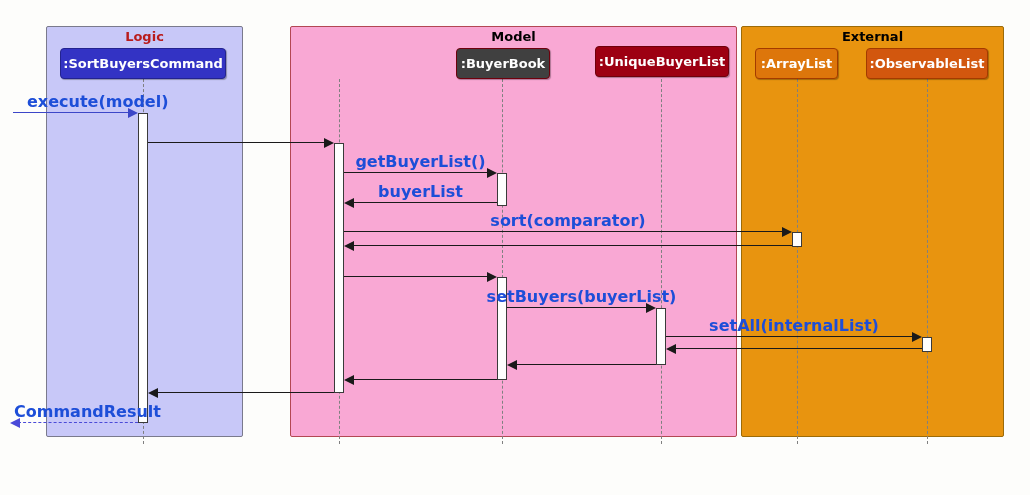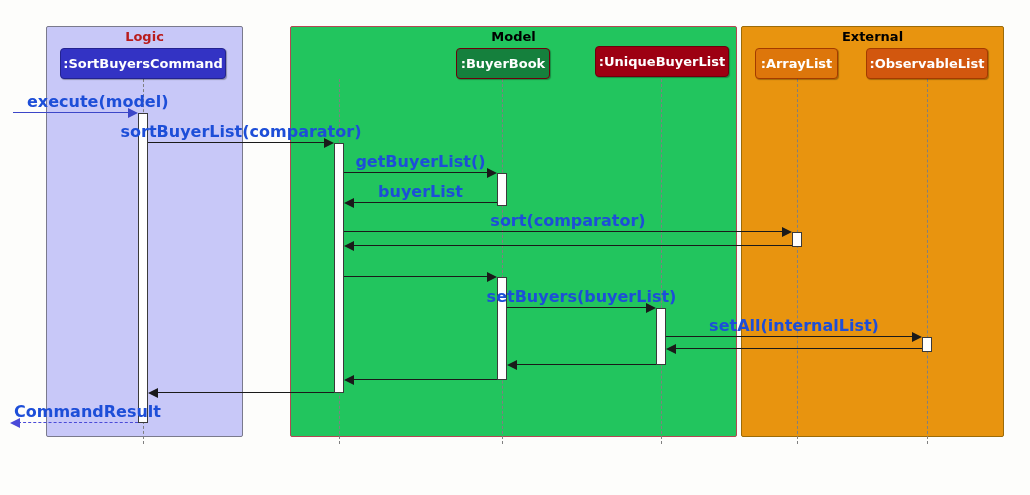--- a/index.html
+++ b/index.html
@@ -27,50 +27,49 @@
   .msg-label { position: absolute; font-size: 16px; font-weight: bold; color: #1d4ed8;
                white-space: nowrap; height: 16px; line-height: 16px; }
 </style>
 </head>
 <body>
 
 <div class="canvas" id="canvas" style="background: rgb(253, 253, 251);">
     <div class="frame" style="left: 46px; top: 26px; width: 197px; height: 411px; background: rgb(200, 200, 248); border-color: rgb(122, 122, 140);">
       <div class="frame-title" style="color: #b91c1c;">Logic</div>
     </div>
-    <div class="frame" style="left: 290px; top: 26px; width: 447px; height: 411px; background: #22c55e; border-color: rgb(179, 71, 83);">
+    <div class="frame" style="left: 290px; top: 26px; width: 447px; height: 411px; background: #f9a8d4; border-color: rgb(179, 71, 83);">
       <div class="frame-title" style="color: rgb(0, 0, 0);">Model</div>
     </div>
     <div class="frame" style="left: 741px; top: 26px; width: 263px; height: 411px; background: rgb(232, 148, 15); border-color: rgb(156, 107, 8);">
       <div class="frame-title" style="color: rgb(0, 0, 0);">External</div>
     </div>
     <div class="lifeline" style="left: 143px; top: 79px; height: 365px; border-left-color: rgb(128, 128, 128);"></div>
     <div class="lifeline" style="left: 339px; top: 79px; height: 365px; border-left-color: rgb(128, 128, 128);"></div>
     <div class="lifeline" style="left: 502px; top: 79px; height: 365px; border-left-color: rgb(128, 128, 128);"></div>
     <div class="lifeline" style="left: 661px; top: 79px; height: 365px; border-left-color: rgb(128, 128, 128);"></div>
     <div class="lifeline" style="left: 797px; top: 79px; height: 365px; border-left-color: rgb(128, 128, 128);"></div>
     <div class="lifeline" style="left: 927px; top: 79px; height: 365px; border-left-color: rgb(128, 128, 128);"></div>
     <div class="pbox" style="left: 60px; top: 48px; width: 166px; height: 31px; background: rgb(51, 51, 196); border-color: rgb(35, 35, 143); color: rgb(255, 255, 255);">:SortBuyersCommand</div>
-    <div class="pbox" style="left: 456px; top: 48px; width: 94px; height: 31px; background: #15803d; border-color: rgb(110, 0, 12); color: rgb(255, 255, 255);">:BuyerBook</div>
+    <div class="pbox" style="left: 456px; top: 48px; width: 94px; height: 31px; background: #404040; border-color: rgb(110, 0, 12); color: rgb(255, 255, 255);">:BuyerBook</div>
     <div class="pbox" style="left: 595px; top: 46px; width: 134px; height: 31px; background: rgb(157, 0, 18); border-color: rgb(110, 0, 12); color: rgb(255, 255, 255);">:UniqueBuyerList</div>
     <div class="pbox" style="left: 755px; top: 48px; width: 83px; height: 31px; background: rgb(221, 118, 11); border-color: rgb(163, 59, 0); color: rgb(255, 255, 255);">:ArrayList</div>
     <div class="pbox" style="left: 866px; top: 48px; width: 122px; height: 31px; background: rgb(210, 87, 14); border-color: rgb(163, 59, 0); color: rgb(255, 255, 255);">:ObservableList</div>
     <div class="activation" style="left: 138px; top: 113px; height: 310px;"></div>
     <div class="activation" style="left: 334px; top: 143px; height: 250px;"></div>
     <div class="activation" style="left: 497px; top: 173px; height: 33px;"></div>
     <div class="activation" style="left: 497px; top: 277px; height: 103px;"></div>
     <div class="activation" style="left: 656px; top: 308px; height: 57px;"></div>
     <div class="activation" style="left: 792px; top: 232px; height: 15px;"></div>
     <div class="activation" style="left: 922px; top: 337px; height: 15px;"></div>
     <div class="msg-line" style="left: 13px; top: 112px; width: 117px; border-top: 1.5px solid rgb(60, 70, 200);"></div>
     <div class="arrowhead" style="top: 108px; left: 128px; border-left: 10px solid rgb(60, 70, 200);"></div>
     <div class="msg-label" style="top: 94px; left: 27px;">execute(model)</div>
     <div class="msg-line" style="left: 148px; top: 142px; width: 178px; border-top: 1.5px solid rgb(26, 26, 26);"></div>
     <div class="arrowhead" style="top: 138px; left: 324px; border-left: 10px solid rgb(26, 26, 26);"></div>
-    <div class="msg-label" style="top: 124px; left: 241px; transform: translateX(-50%);">sortBuyerList(comparator)</div>
     <div class="msg-line" style="left: 344px; top: 172px; width: 145px; border-top: 1.5px solid rgb(26, 26, 26);"></div>
     <div class="arrowhead" style="top: 168px; left: 487px; border-left: 10px solid rgb(26, 26, 26);"></div>
     <div class="msg-label" style="top: 154px; left: 420.5px; transform: translateX(-50%);">getBuyerList()</div>
     <div class="msg-line" style="left: 352px; top: 202px; width: 145px; border-top: 1.5px solid rgb(26, 26, 26);"></div>
     <div class="arrowhead" style="top: 198px; left: 344px; border-right: 10px solid rgb(26, 26, 26);"></div>
     <div class="msg-label" style="top: 184px; left: 420.5px; transform: translateX(-50%);">buyerList</div>
     <div class="msg-line" style="left: 344px; top: 231px; width: 440px; border-top: 1.5px solid rgb(26, 26, 26);"></div>
     <div class="arrowhead" style="top: 227px; left: 782px; border-left: 10px solid rgb(26, 26, 26);"></div>
     <div class="msg-label" style="top: 213px; left: 568px; transform: translateX(-50%);">sort(comparator)</div>
     <div class="msg-line" style="left: 352px; top: 245px; width: 440px; border-top: 1.5px solid rgb(26, 26, 26);"></div>

